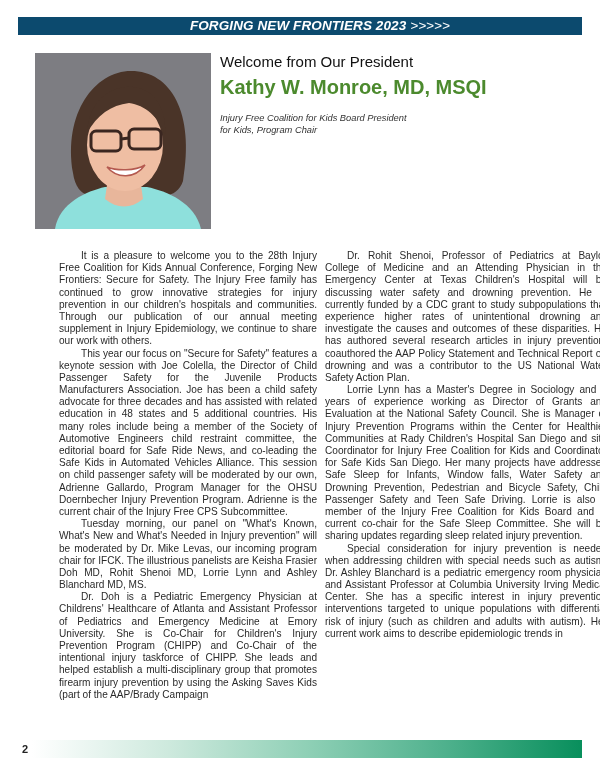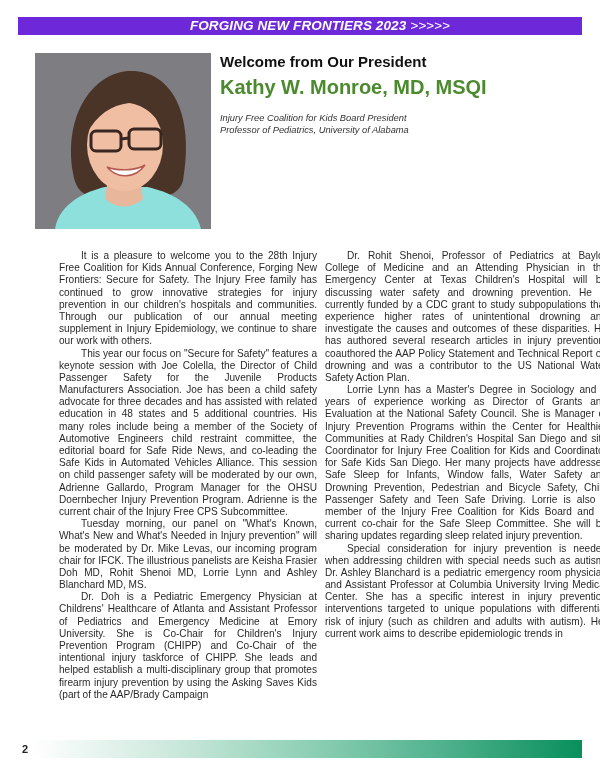--- a/index.html
+++ b/index.html
@@ -1,22 +1,22 @@
 <!DOCTYPE html>
 <html><head>
 <meta charset="utf-8">
 <style>
   html, body { margin: 0; padding: 0; background: #ffffff; }
   body { width: 600px; height: 776px; position: relative; overflow: hidden; font-family: "Liberation Sans", sans-serif; color: #222; }
-  .top-bar { position: absolute; left: 18px; top: 17px; width: 564px; height: 18px; background: #6d28d9; }
+  .top-bar { position: absolute; left: 18px; top: 17px; width: 564px; height: 18px; background: #0c4a6e; }
   .top-bar-text { position: absolute; left: 0; right: 0; top: 0; line-height: 18px; text-align: center; color: #fff; font-weight: bold; font-style: italic; font-size: 13.5px; letter-spacing: 0.1px; padding-left: 40px; }
   .top-bar-text .arrows { font-weight: normal; }
   .photo { position: absolute; left: 35px; top: 53px; width: 176px; height: 176px; background: #7f7f84; overflow: hidden; }
   .header-block { position: absolute; left: 220px; top: 53px; width: 370px; }
-  .section-title { font-weight: bold; font-size: 15px; color: #111; margin: 0; line-height: 18px; }
+  .section-title { font-weight: normal; font-size: 15px; color: #111; margin: 0; line-height: 18px; }
   .president-name { font-weight: bold; font-size: 20px; color: #4c8a2e; margin: 4px 0 0 0; line-height: 24px; }
   .titles { margin-top: 13px; font-style: italic; font-size: 9.3px; line-height: 12px; color: #333; }
   .titles div { white-space: nowrap; }
   .col { position: absolute; top: 250px; font-size: 10.1px; line-height: 12.18px; color: #2a2a2a; text-align: justify; hyphens: manual; margin-left: 24px; }
   .col p { margin: 0; text-indent: 22px; }
   .col p.noindent { text-indent: 0; }
   .col-left { left: 35px; width: 258px; }
   .col-right { left: 301px; width: 282px; }
   .footer-bar { position: absolute; left: 32px; top: 740px; width: 550px; height: 18px; background: linear-gradient(to right, #ffffff 0%, #cde9dd 25%, #8fd0b6 50%, #4fb18d 75%, #088f5c 100%); }
   .page-number { position: absolute; left: 22px; top: 743px; font-size: 11px; font-weight: bold; color: #222; }
@@ -51,21 +51,21 @@
 
     <path d="M72 114 C82 126 100 126 110 112 C100 118 82 118 72 114 Z" fill="#ffffff" stroke="#b45a50" stroke-width="1.5"></path>
   </svg>
 </div>
 
 <div class="header-block">
   <h1 class="section-title">Welcome from Our President</h1>
   <h2 class="president-name">Kathy W. Monroe, MD, MSQI</h2>
   <div class="titles">
     <div>Injury Free Coalition for Kids Board President</div>
-    <div>Professor of Pediatrics, University of Alabama</div>
+    <div>for Kids, Program Chair</div>
   </div>
 </div>
 
 <div class="col col-left">
   <p>It is a pleasure to welcome you to the 28th Injury Free Coalition for Kids Annual Conference, Forging New Frontiers: Secure for Safety. The Injury Free family has continued to grow innovative strategies for injury prevention in our children's hospitals and communities. Through our publication of our annual meeting supplement in Injury Epidemiology, we continue to share our work with others.</p>
   <p>This year our focus on "Secure for Safety" features a keynote session with Joe Colella, the Director of Child Passenger Safety for the Juvenile Products Manufacturers Association. Joe has been a child safety advocate for three decades and has assisted with related education in 48 states and 5 additional countries. His many roles include being a member of the Society of Automotive Engineers child restraint committee, the editorial board for Safe Ride News, and co-leading the Safe Kids in Automated Vehicles Alliance. This session on child passenger safety will be moderated by our own, Adrienne Gallardo, Program Manager for the OHSU Doernbecher Injury Prevention Program. Adrienne is the current chair of the Injury Free CPS Subcommittee.</p>
   <p>Tuesday morning, our panel on "What's Known, What's New and What's Needed in Injury prevention" will be moderated by Dr. Mike Levas, our incoming program chair for IFCK. The illustrious panelists are Keisha Frasier Doh MD, Rohit Shenoi MD, Lorrie Lynn and Ashley Blanchard MD, MS.</p>
   <p>Dr. Doh is a Pediatric Emergency Physician at Childrens' Healthcare of Atlanta and Assistant Pro­fessor of Pediatrics and Emergency Medicine at Emory University. She is Co-Chair for Children's Injury Prevention Program (CHIPP) and Co-Chair of the intentional injury taskforce of CHIPP. She leads and helped establish a multi-disciplinary group that promotes firearm injury prevention by using the Asking Saves Kids (part of the AAP/Brady Campaign</p>
 </div>
 

